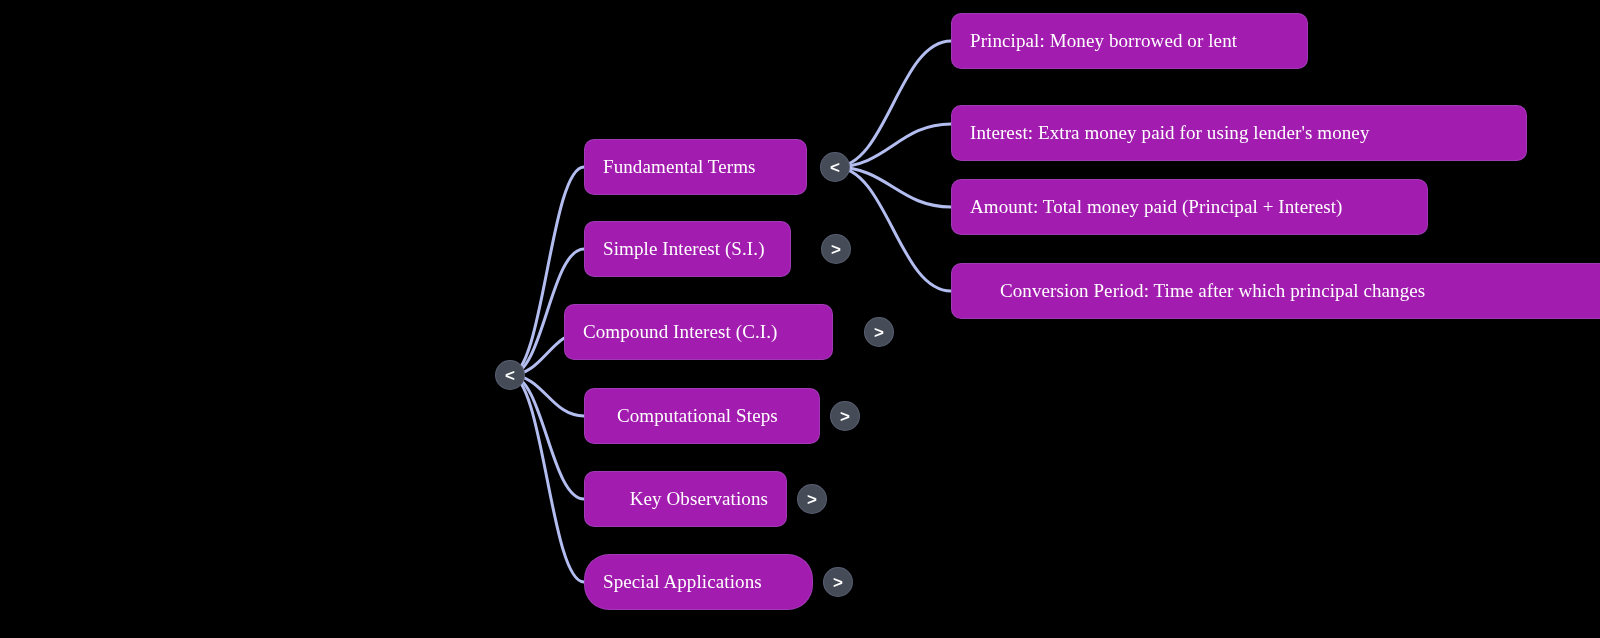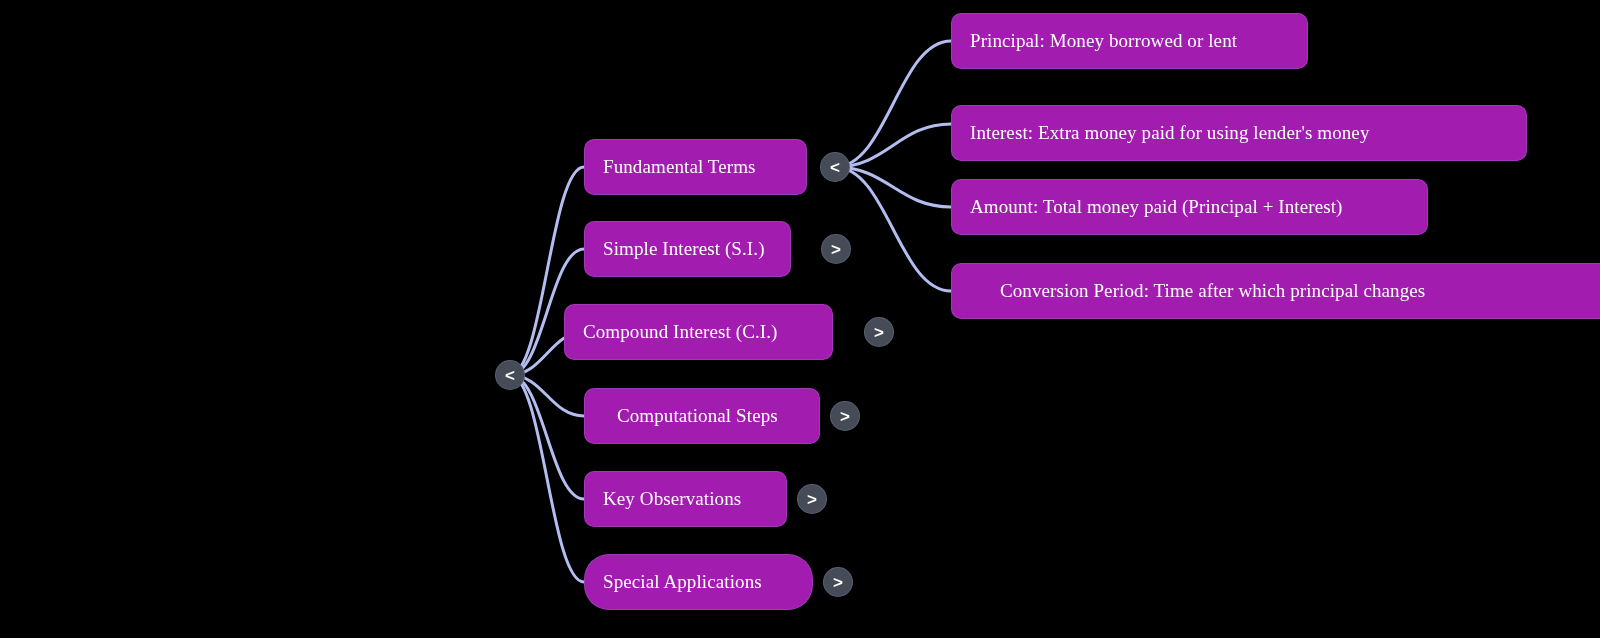--- a/index.html
+++ b/index.html
@@ -110,21 +110,21 @@
       </div>
       <div class="toggle" style="left: 864px; top: 317px;">
         <span>&gt;</span>
       </div>
       <div class="node branch" style="left: 584px; top: 388px; width: 236px; height: 56px; padding-left: 32px;">
         <span class="node-label">Computational Steps</span>
       </div>
       <div class="toggle" style="left: 830px; top: 401px;">
         <span>&gt;</span>
       </div>
-      <div class="node branch" style="left: 584px; top: 471px; width: 203px; height: 56px;">
+      <div class="node branch" style="left: 584px; top: 471px; width: 203px; height: 56px; justify-content: flex-end;">
         <span class="node-label">Key Observations</span>
       </div>
       <div class="toggle" style="left: 797px; top: 484px;">
         <span>&gt;</span>
       </div>
       <div class="node branch" style="left: 584px; top: 554px; width: 229px; height: 56px; border-radius: 25px;">
         <span class="node-label">Special Applications</span>
       </div>
       <div class="toggle" style="left: 823px; top: 567px;">
         <span>&gt;</span>

